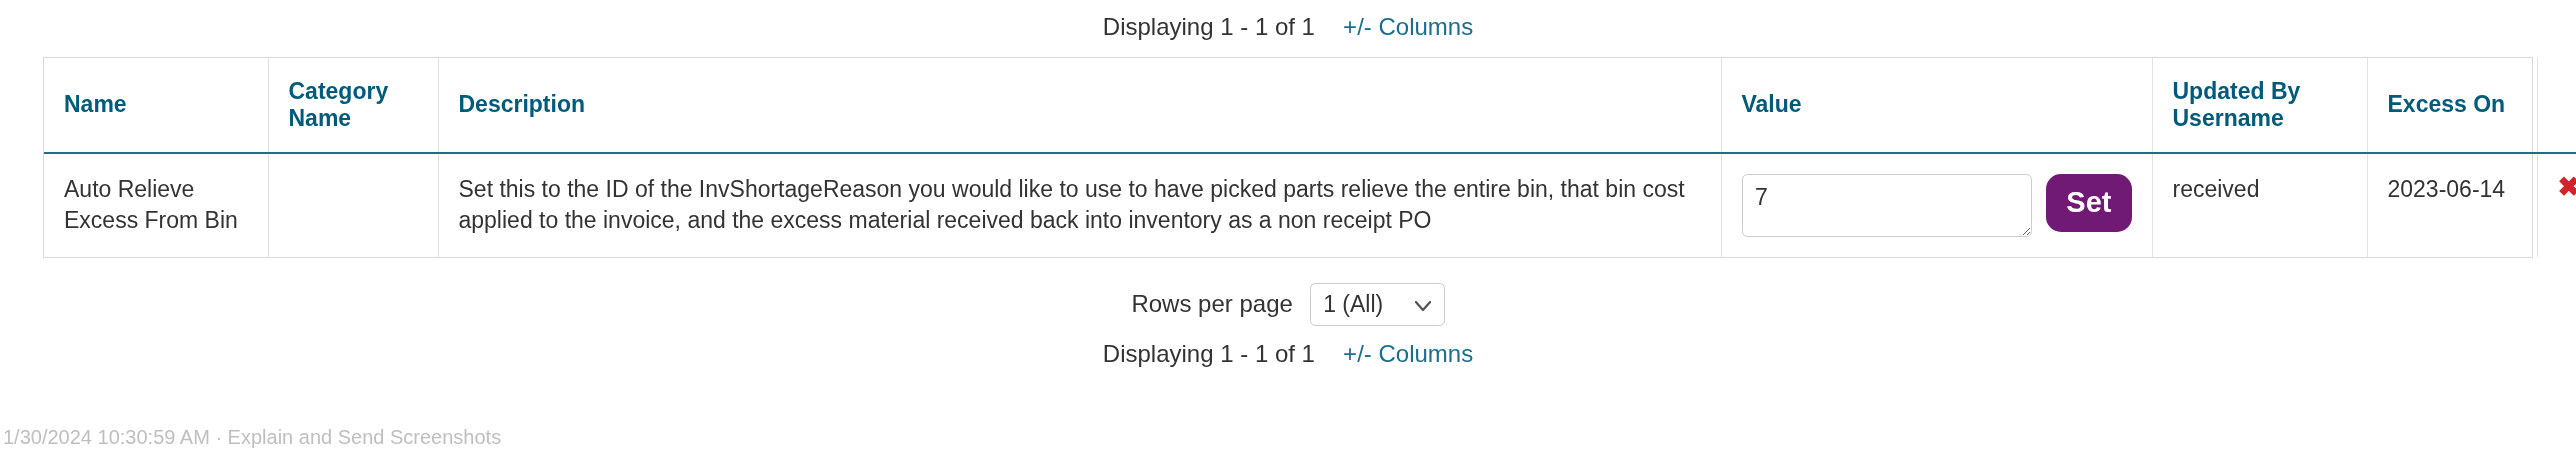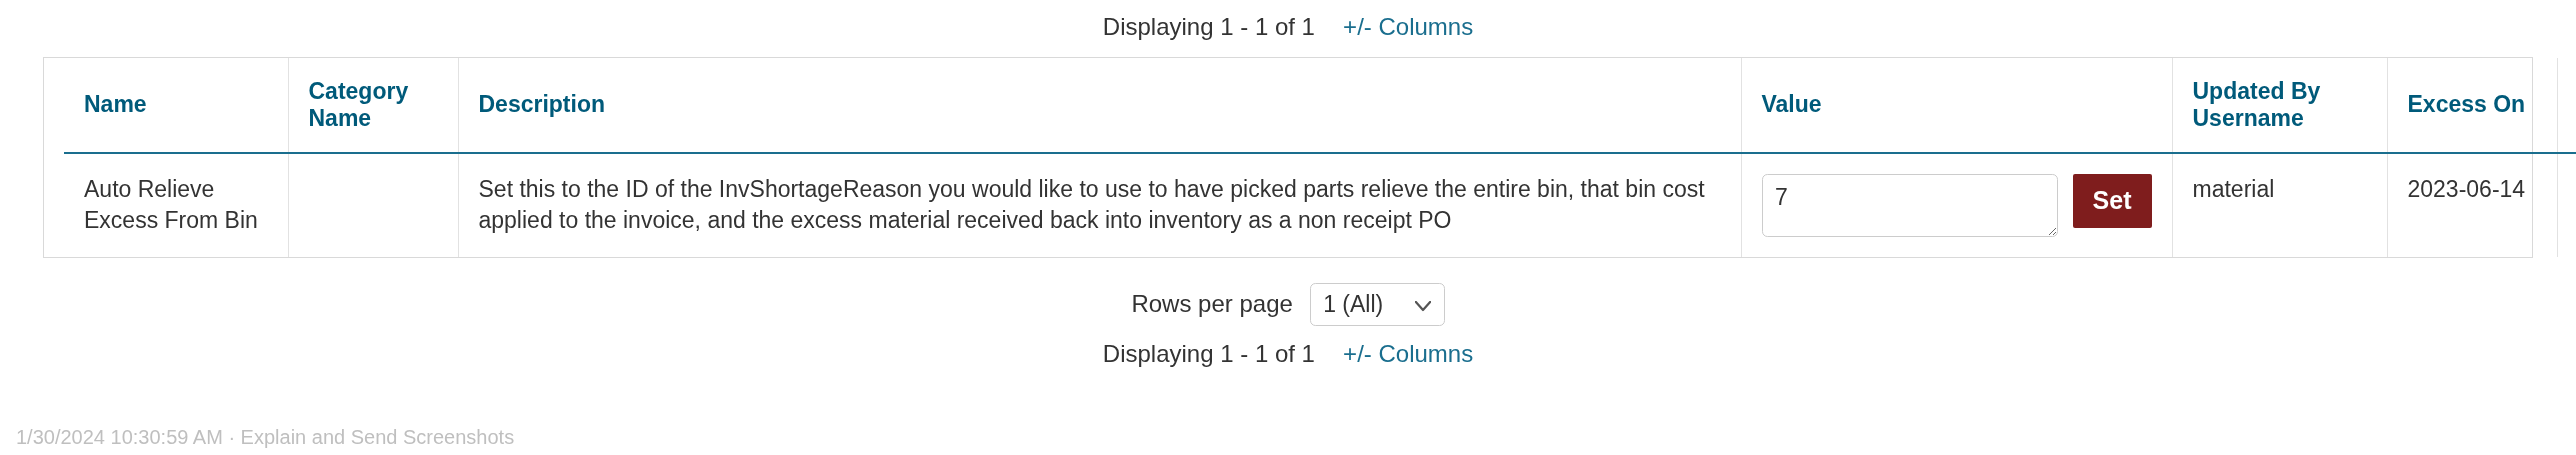--- a/index.html
+++ b/index.html
@@ -15,21 +15,20 @@
   .top-bar {
     text-align: center;
     padding: 12.6px 0 16px 0;
     font-size: 24px;
   }
   .top-bar .disp { color: #333; }
   .top-bar .link { color: #1a6e8e; margin-left: 21.5px; cursor: pointer; }
   .table-wrap {
     margin: 0 43px;
     border: 0.9px solid #d9d9d9;
-    padding-left: 20px;
   }
   table {
     width: 100%;
     border-collapse: collapse;
     table-layout: fixed;
   }
   thead th {
     text-align: left;
     padding: 20px 20px;
     color: #005a7a;
@@ -63,26 +62,26 @@
     height: 63px;
     border: 0.9px solid #ccc;
     border-radius: 5.4px;
     padding: 9px 12.6px;
     font-size: 23px;
     font-family: inherit;
     resize: both;
     color: #333;
   }
   .set-btn {
-    background: #7f1d1d;
+    background: #701a75;
     color: #fff;
     border: none;
-    border-radius: 2px;
+    border-radius: 15px;
     padding: 12.6px 20px;
-    font-size: 25px;
+    font-size: 29px;
     font-weight: 600;
     cursor: pointer;
   }
   .delete-x {
     color: #d3232a;
     font-weight: 900;
     font-size: 27px;
     cursor: pointer;
     text-align: center;
     line-height: 1;
@@ -102,21 +101,21 @@
     font-size: 23px;
     min-width: 135px;
     justify-content: space-between;
     cursor: pointer;
   }
   .chev { margin-left: 27px; }
   .bottom-bar { font-size: 24px; }
   .bottom-bar .link { color: #1a6e8e; margin-left: 21.5px; cursor: pointer; }
   .watermark {
     position: absolute;
-    left: 16px;
+    left: 3px;
     bottom: 5.4px;
     font-size: 20px;
     color: #bfbfbf;
     line-height: 1.3;
     pointer-events: none;
     text-align: left;
   }
 </style>
 </head>
 <body>
@@ -152,21 +151,21 @@
       <tr>
         <td>Auto Relieve Excess From Bin</td>
         <td></td>
         <td>Set this to the ID of the InvShortageReason you would like to use to have picked parts relieve the entire bin, that bin cost applied to the invoice, and the excess material received back into inventory as a non receipt PO</td>
         <td>
           <div class="value-cell">
             <textarea class="val-input" style="">7</textarea>
             <button class="set-btn">Set</button>
           </div>
         </td>
-        <td>material</td>
+        <td>received</td>
         <td>2023-06-14</td>
         <td>
           <div class="delete-x">✖</div>
         </td>
       </tr>
     </tbody>
   </table>
 </div>
 
 <div class="footer">

